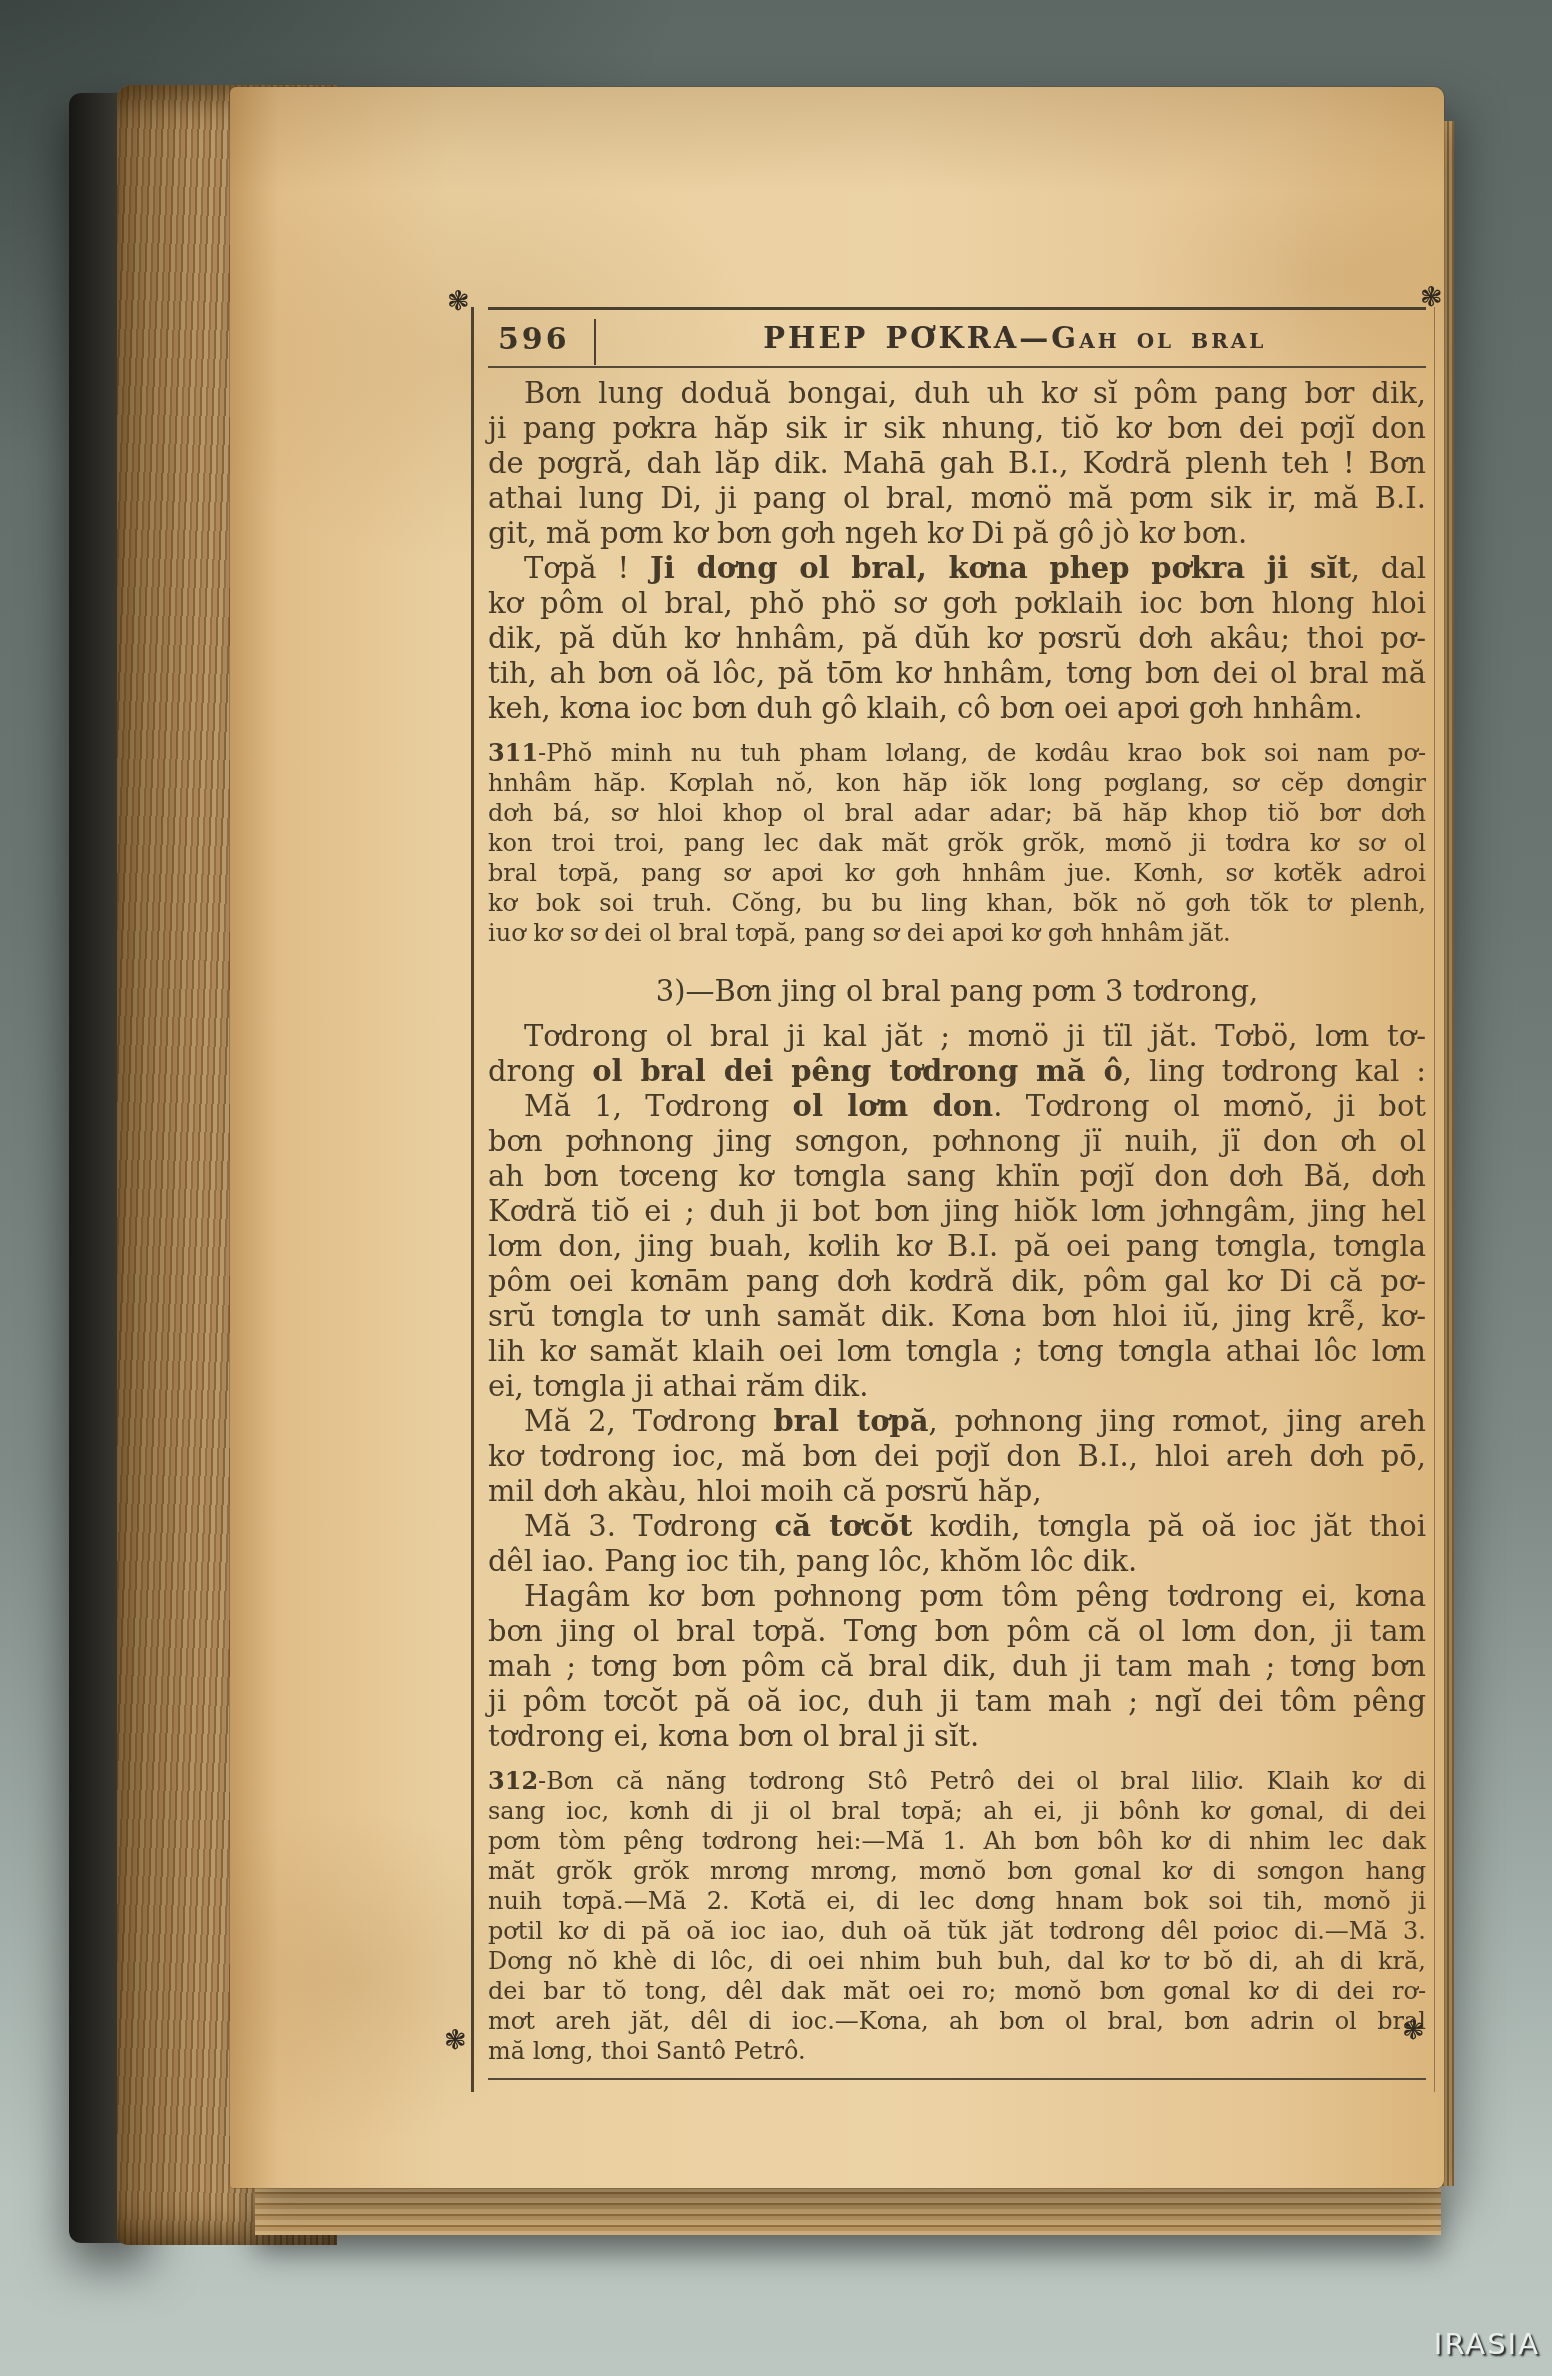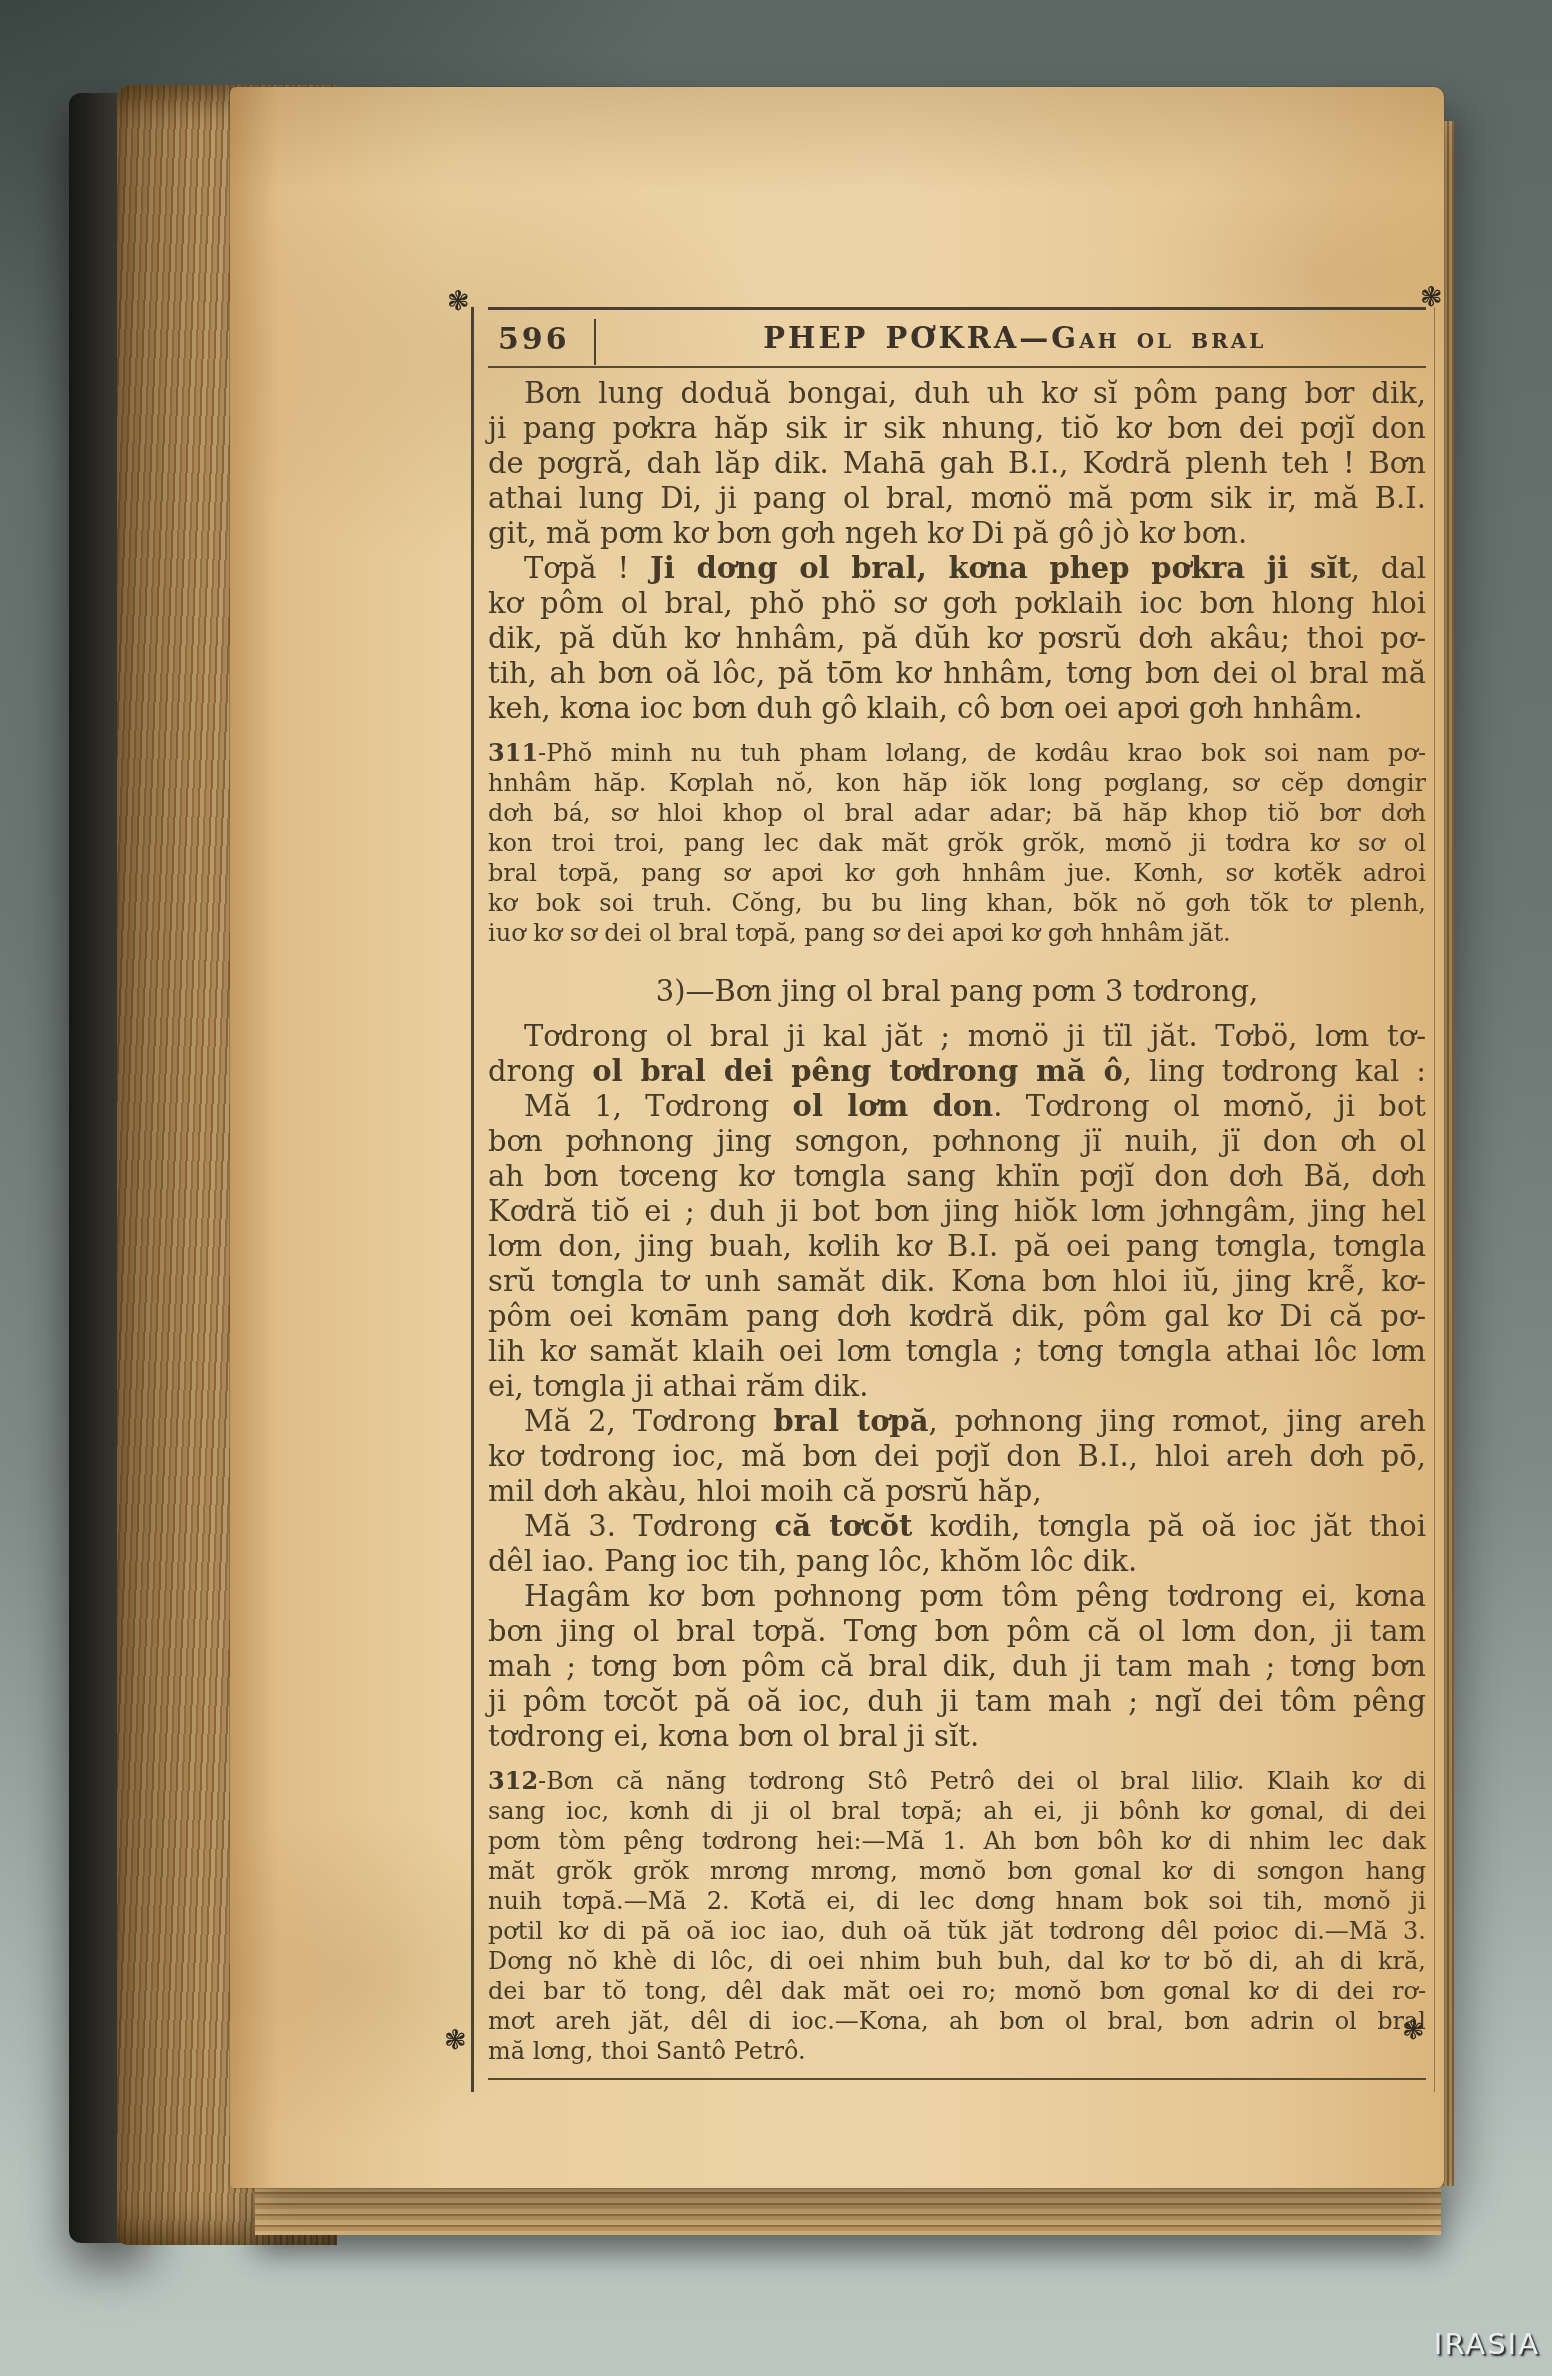--- a/index.html
+++ b/index.html
@@ -117,22 +117,22 @@
         </div>
 
         <div class="para">
           <div class="ln ind"><span>Mă 1, Tơdrong </span><b>ol lơm don</b><span>. Tơdrong ol mơnŏ, ji bot</span></div>
           <div class="lines">
 
           <div class="ln">bơn pơhnong jing sơngon, pơhnong jï nuih, jï don ơh ol</div>
               <div class="ln">ah bơn tơceng kơ tơngla sang khïn pơjĭ don dơh Bă, dơh</div>
               <div class="ln">Kơdră tiŏ ei ; duh ji bot bơn jing hiŏk lơm jơhngâm, jing hel</div>
               <div class="ln">lơm don, jing buah, kơlih kơ B.I. pă oei pang tơngla, tơngla</div>
+              <div class="ln">pôm oei kơnām pang dơh kơdră dik, pôm gal kơ Di că pơ-</div>
               <div class="ln">srŭ tơngla tơ unh samăt dik. Kơna bơn hloi iŭ, jing krễ, kơ-</div>
-              <div class="ln">pôm oei kơnām pang dơh kơdră dik, pôm gal kơ Di că pơ-</div>
               <div class="ln">lih kơ samăt klaih oei lơm tơngla ; tơng tơngla athai lôc lơm</div>
               <div class="ln">ei, tơngla ji athai răm dik.</div>
             </div>
         </div>
 
         <div class="para">
           <div class="ln ind"><span>Mă 2, Tơdrong </span><b>bral tơpă</b><span>, pơhnong jing rơmot, jing areh</span></div>
           <div class="lines">
 
           <div class="ln">kơ tơdrong ioc, mă bơn dei pơjĭ don B.I., hloi areh dơh pō,</div>

